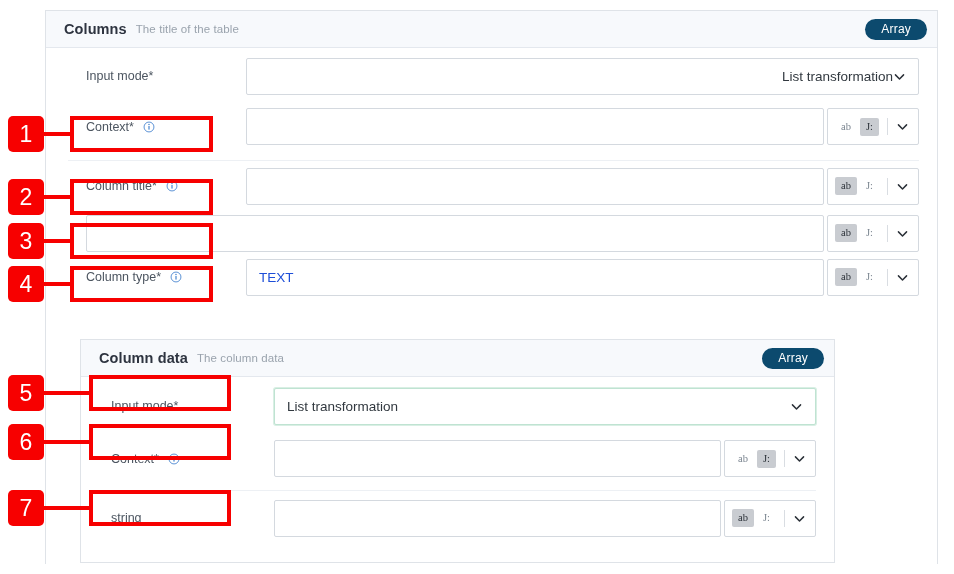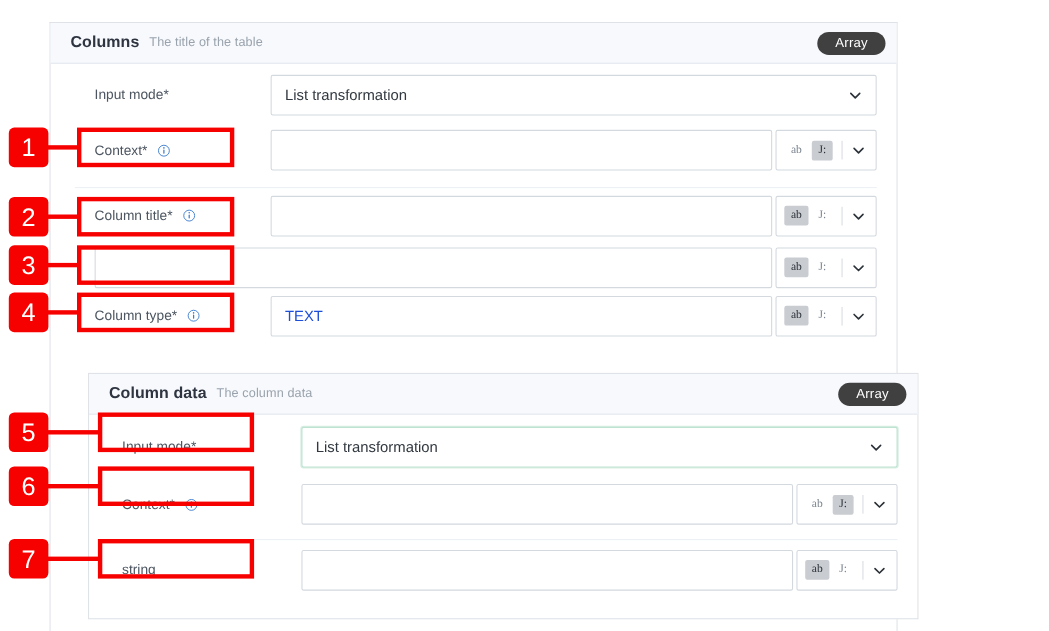--- a/index.html
+++ b/index.html
@@ -13,27 +13,28 @@
     font-family: "Liberation Sans", sans-serif;
     position: relative;
     overflow: hidden;
     color: #333a44;
   }
 
   
   .outer-card {
     position: absolute;
     left: 45px;
-    top: 20px;
-    width: 771px;
+    top: 10px;
+    width: 893px;
     height: 554px;
     border: 1px solid #dfe3e8;
     border-bottom: none;
     box-sizing: border-box;
     background: #fff;
+    text-align: right;
   }
   .card-header {
     height: 37px;
     background: #f7f9fc;
     border-bottom: 1px solid #e4e8ee;
     display: flex;
     align-items: center;
     padding: 0 10px 0 18px;
     box-sizing: border-box;
   }
@@ -45,21 +46,21 @@
   }
   .card-subtitle {
     font-size: 11.5px;
     color: #9aa3ad;
     margin-left: 9px;
     letter-spacing: .1px;
   }
   .spacer { flex: 1 1 auto; }
 
   .array-badge {
-    background: #404040;
+    background: #0c4a6e;
     color: #ffffff;
     font-size: 12px;
     border-radius: 11px;
     padding: 3px 16px;
     line-height: 15px;
     letter-spacing: .2px;
   }
 
   .card-body {
     padding: 0;

